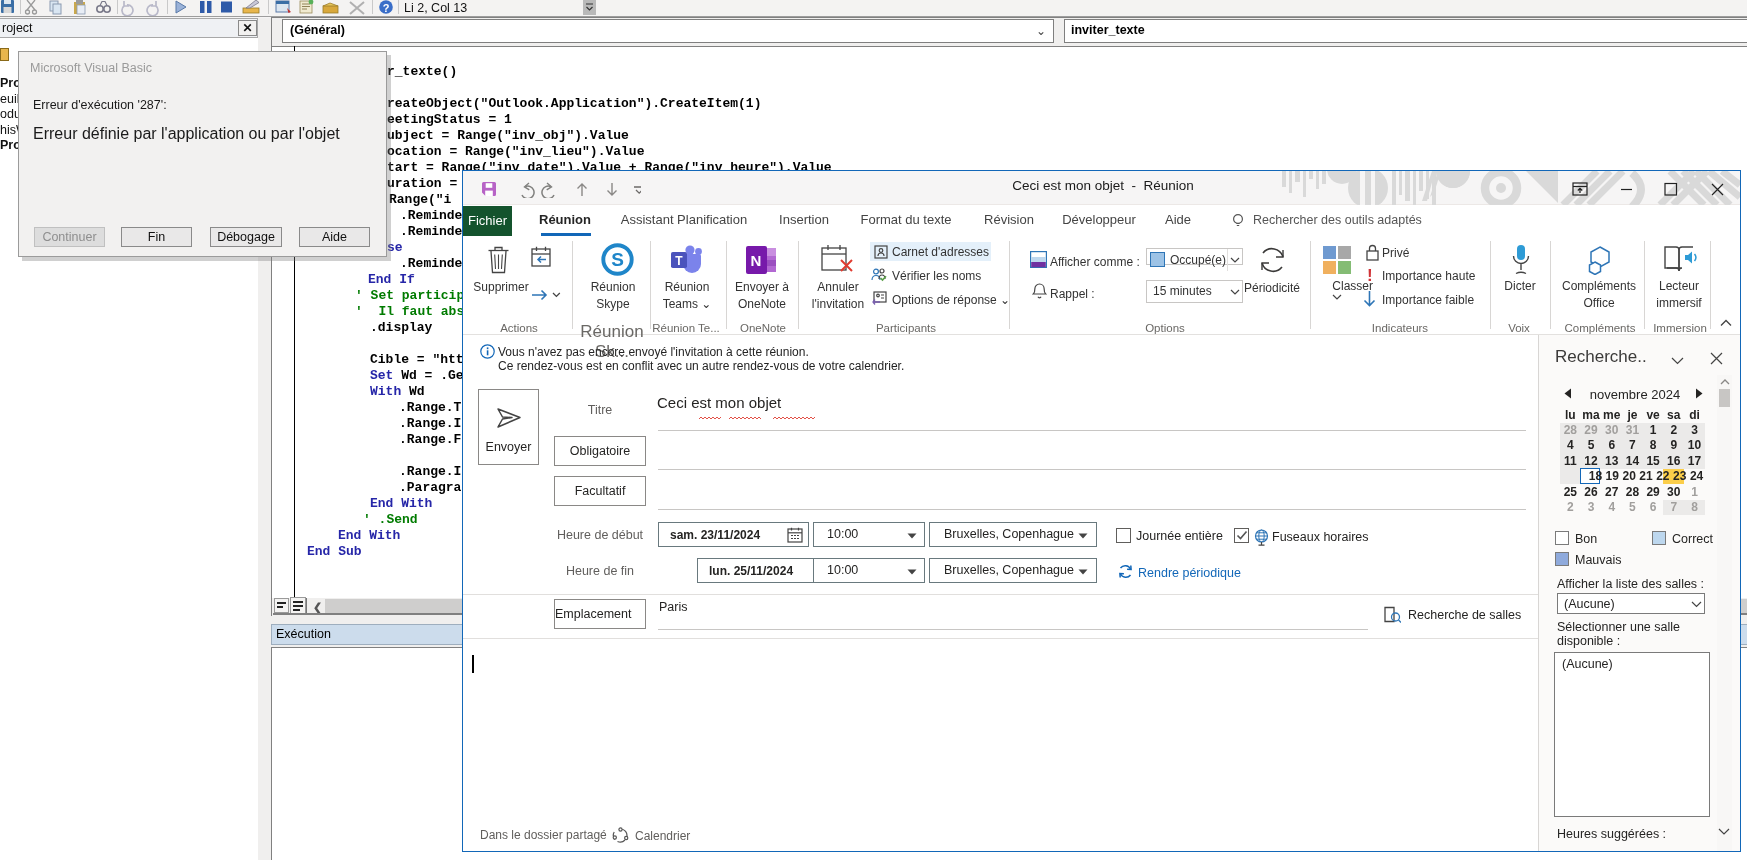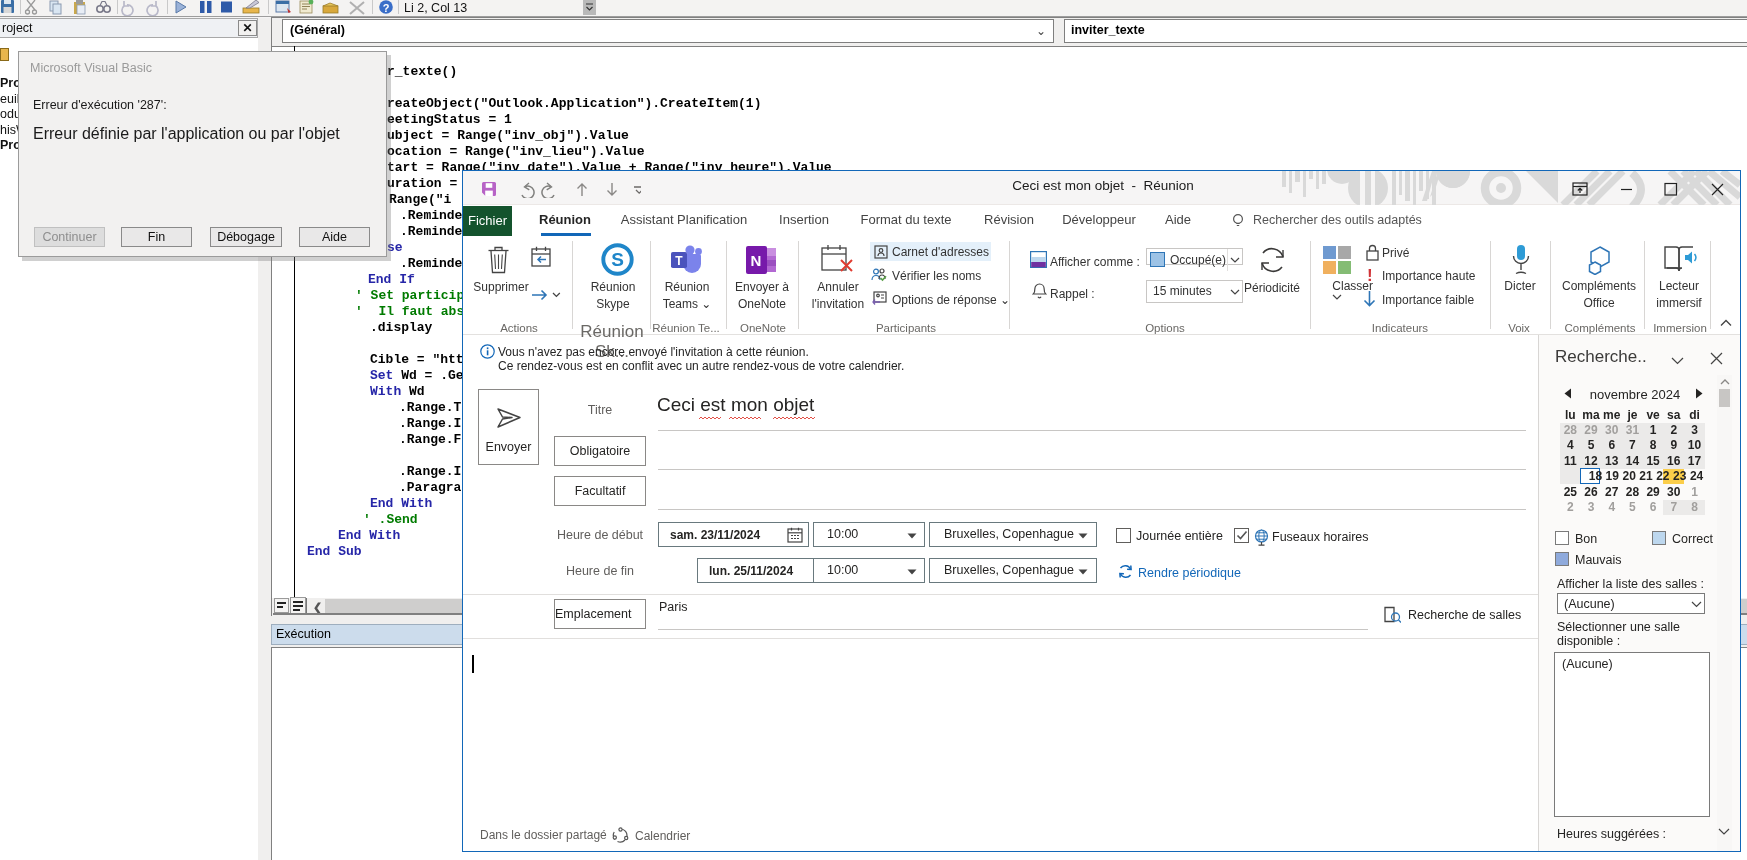--- a/index.html
+++ b/index.html
@@ -460,21 +460,21 @@
   <div class="abs" id="olform" style="left:0;top:0;width:1277px;height:682px;font-size:12.5px;color:#333;">
 
     <div class="abs" style="left:15px;top:218px;width:61px;height:76px;border:1px solid #8a8886;background:#fff;">
       <svg class="abs" style="left:17px;top:16px;" width="26" height="24" viewBox="0 0 26 24">
           <path d="M2 21 L24 11.5 L2 3 L6.5 11 L16 11.5 L6.5 13 Z" fill="none" stroke="#444" stroke-width="1.5" stroke-linejoin="round"></path>
         </svg>
       <div class="abs" style="left:0;top:50px;width:59px;text-align:center;color:#252423;">Envoyer</div>
     </div>
 
     <div class="abs" style="left:92px;top:232px;width:90px;text-align:center;color:#605e5c;">Titre</div>
-    <div class="abs" style="left:194px;top:223px;font-size:19px;color:#252423;">Ceci est mon objet</div>
+    <div class="abs" style="left:194px;top:223px;font-size:15px;color:#252423;">Ceci est mon objet</div>
     <svg class="abs" style="left:236px;top:245px;" width="120" height="4" viewBox="0 0 120 4">
       <path d="M0 3 l2 -2 2 2 2 -2 2 2 2 -2 2 2 2 -2 2 2 2 -2 2 2 2 -2" stroke="#e03c31" stroke-width="0.9" fill="none"></path>
       <path d="M30 3 l2 -2 2 2 2 -2 2 2 2 -2 2 2 2 -2 2 2 2 -2 2 2 2 -2 2 2 2 -2 2 2 2 -2 2 2" stroke="#e03c31" stroke-width="0.9" fill="none"></path>
       <path d="M74 3 l2 -2 2 2 2 -2 2 2 2 -2 2 2 2 -2 2 2 2 -2 2 2 2 -2 2 2 2 -2 2 2 2 -2 2 2 2 -2 2 2 2 -2 2 2 2 -2" stroke="#e03c31" stroke-width="0.9" fill="none"></path>
     </svg>
     <div class="abs" style="left:195px;top:259px;width:868px;height:1px;background:#c8c6c4;"></div>
 
     <div class="abs" style="left:91px;top:265px;width:92px;height:30px;border:1px solid #8a8886;background:#fff;text-align:center;line-height:28px;color:#252423;">Obligatoire</div>
     <div class="abs" style="left:195px;top:298px;width:868px;height:1px;background:#c8c6c4;"></div>
 

